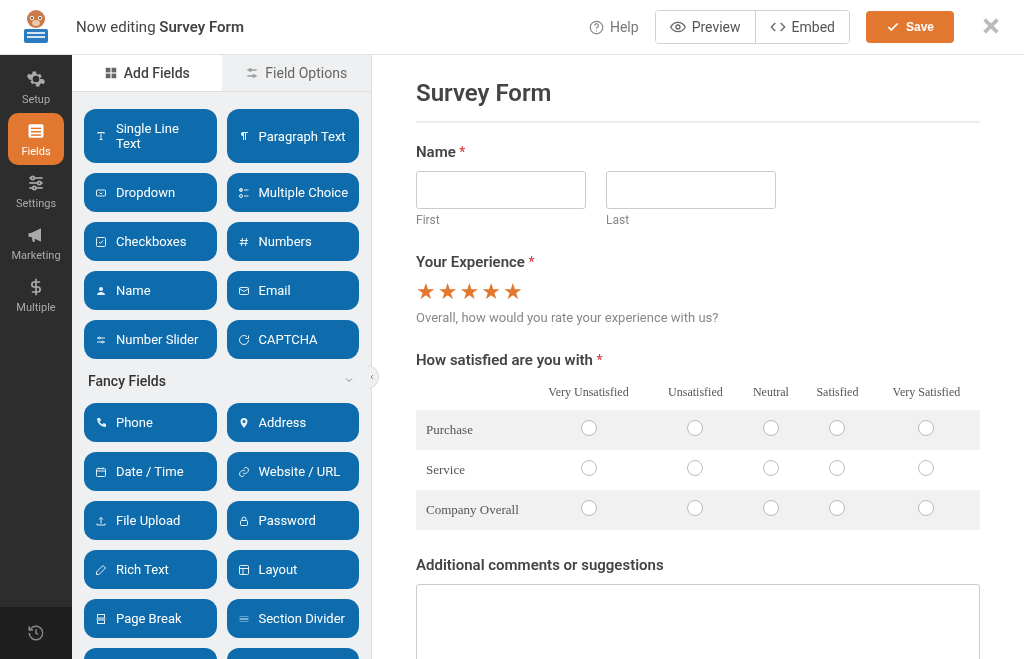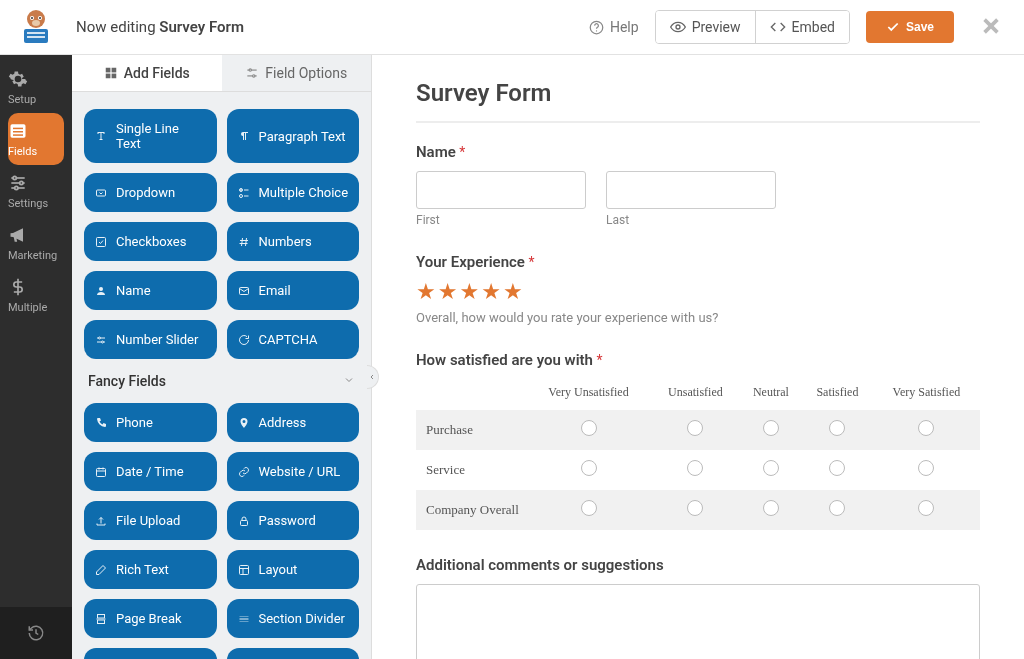--- a/index.html
+++ b/index.html
@@ -21,21 +21,21 @@
   .tb-btn svg { margin-right:6px; }
   .tb-save { background:#e27730; color:#fff; border:none; padding:9px 20px; border-radius:4px; font-size:12px; font-weight:600; display:flex; align-items:center; cursor:pointer;}
   .tb-save svg { margin-right:6px; }
   .close-x { position:absolute; top:15px; right:22px; color:#bbb; cursor:pointer; }
 
   
   .body { flex:1; display:flex; overflow:hidden; }
 
   
   .rail { width:72px; background:#2d2d2d; color:#ccc; display:flex; flex-direction:column; align-items:center; padding-top:6px;}
-  .rail-item { width:56px; height:52px; display:flex; flex-direction:column; justify-content:center; cursor:pointer; color:#aaa;}
+  .rail-item { width:56px; height:52px; display:flex; flex-direction:column; align-items:center; justify-content:center; cursor:pointer; color:#aaa;}
   .rail-item.active { background:#e27730; color:#fff;border-radius:10px; }
   .rail-item span { font-size:11px; margin-top:4px; }
   .rail-spacer { flex:1; }
   .rail-footer { width:72px; height:52px; display:flex; align-items:center; justify-content:center; background:#1f1f1f; color:#777; cursor:pointer;}
 
   
   .panel { width:300px; background:#eef0f2; border-right:1px solid #ddd; display:flex; flex-direction:column; overflow:hidden;gap:7px;}
   .panel-tabs { display:flex; border-bottom:1px solid #ddd; }
   .ptab { flex:1; text-align:center; padding:10px 0; cursor:pointer; color:#666; font-size:14px; display:flex; align-items:center; justify-content:center;}
   .ptab.active { background:#fff; color:#444; font-weight:500;}

